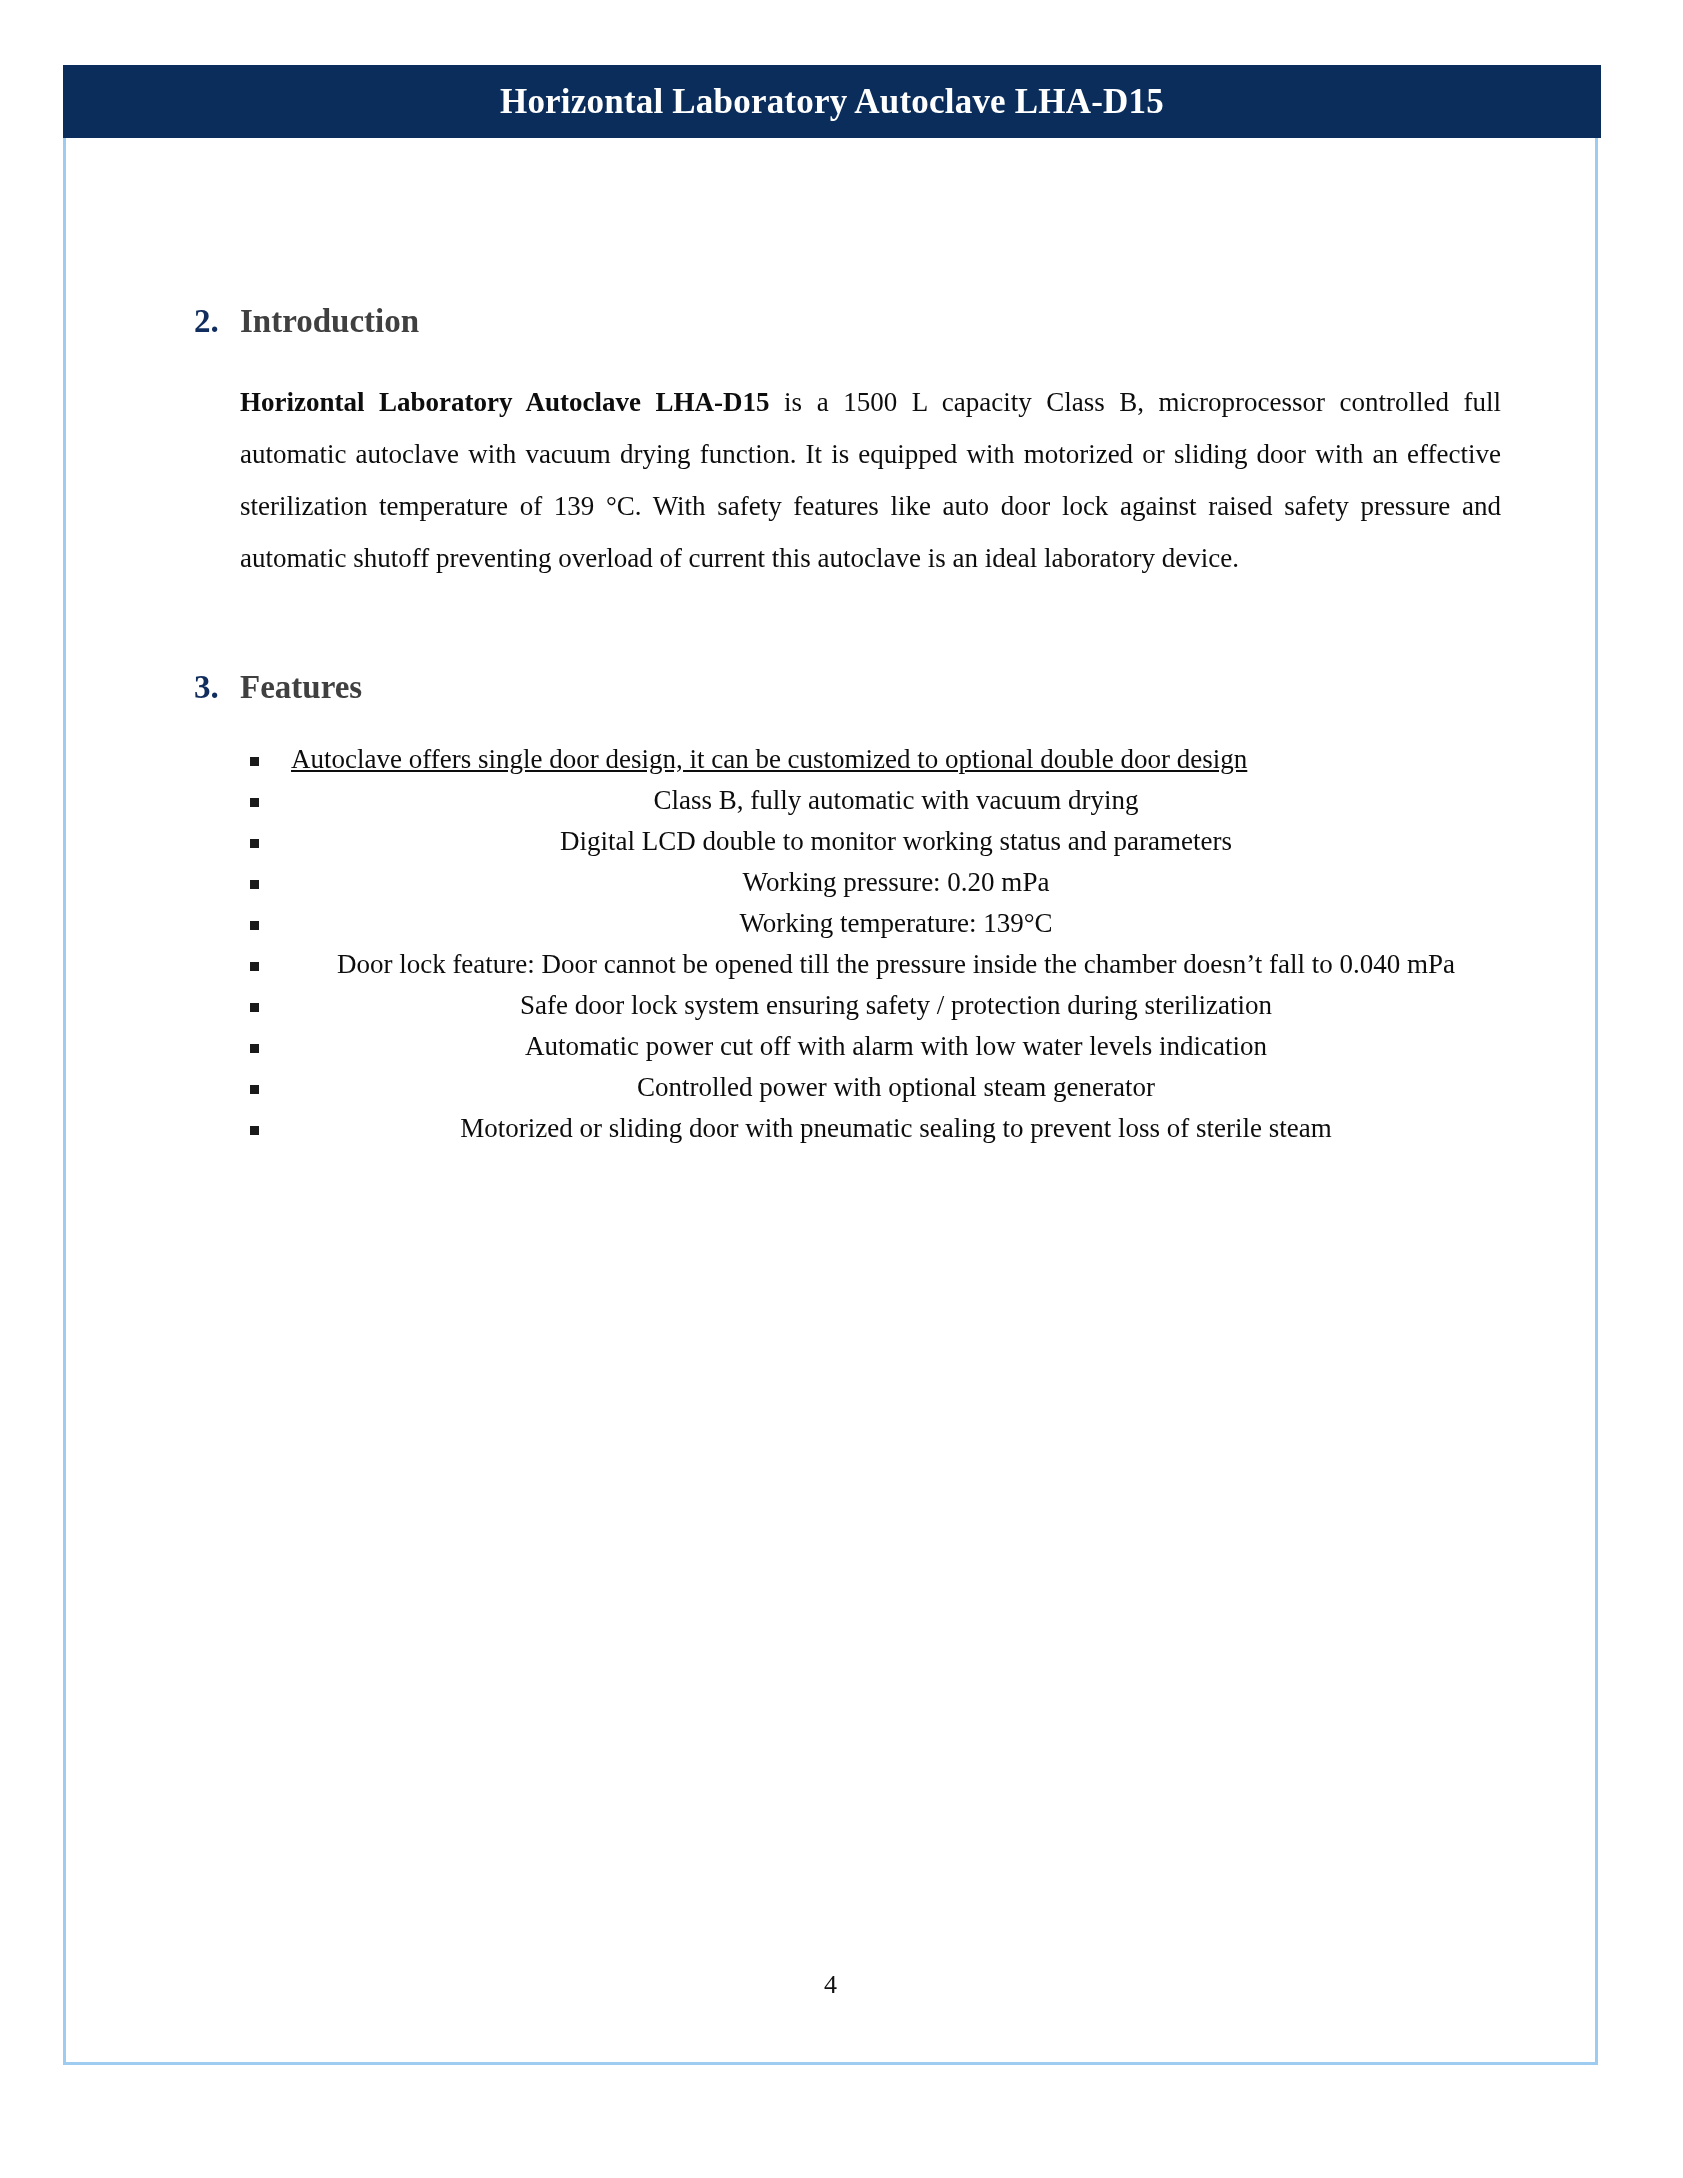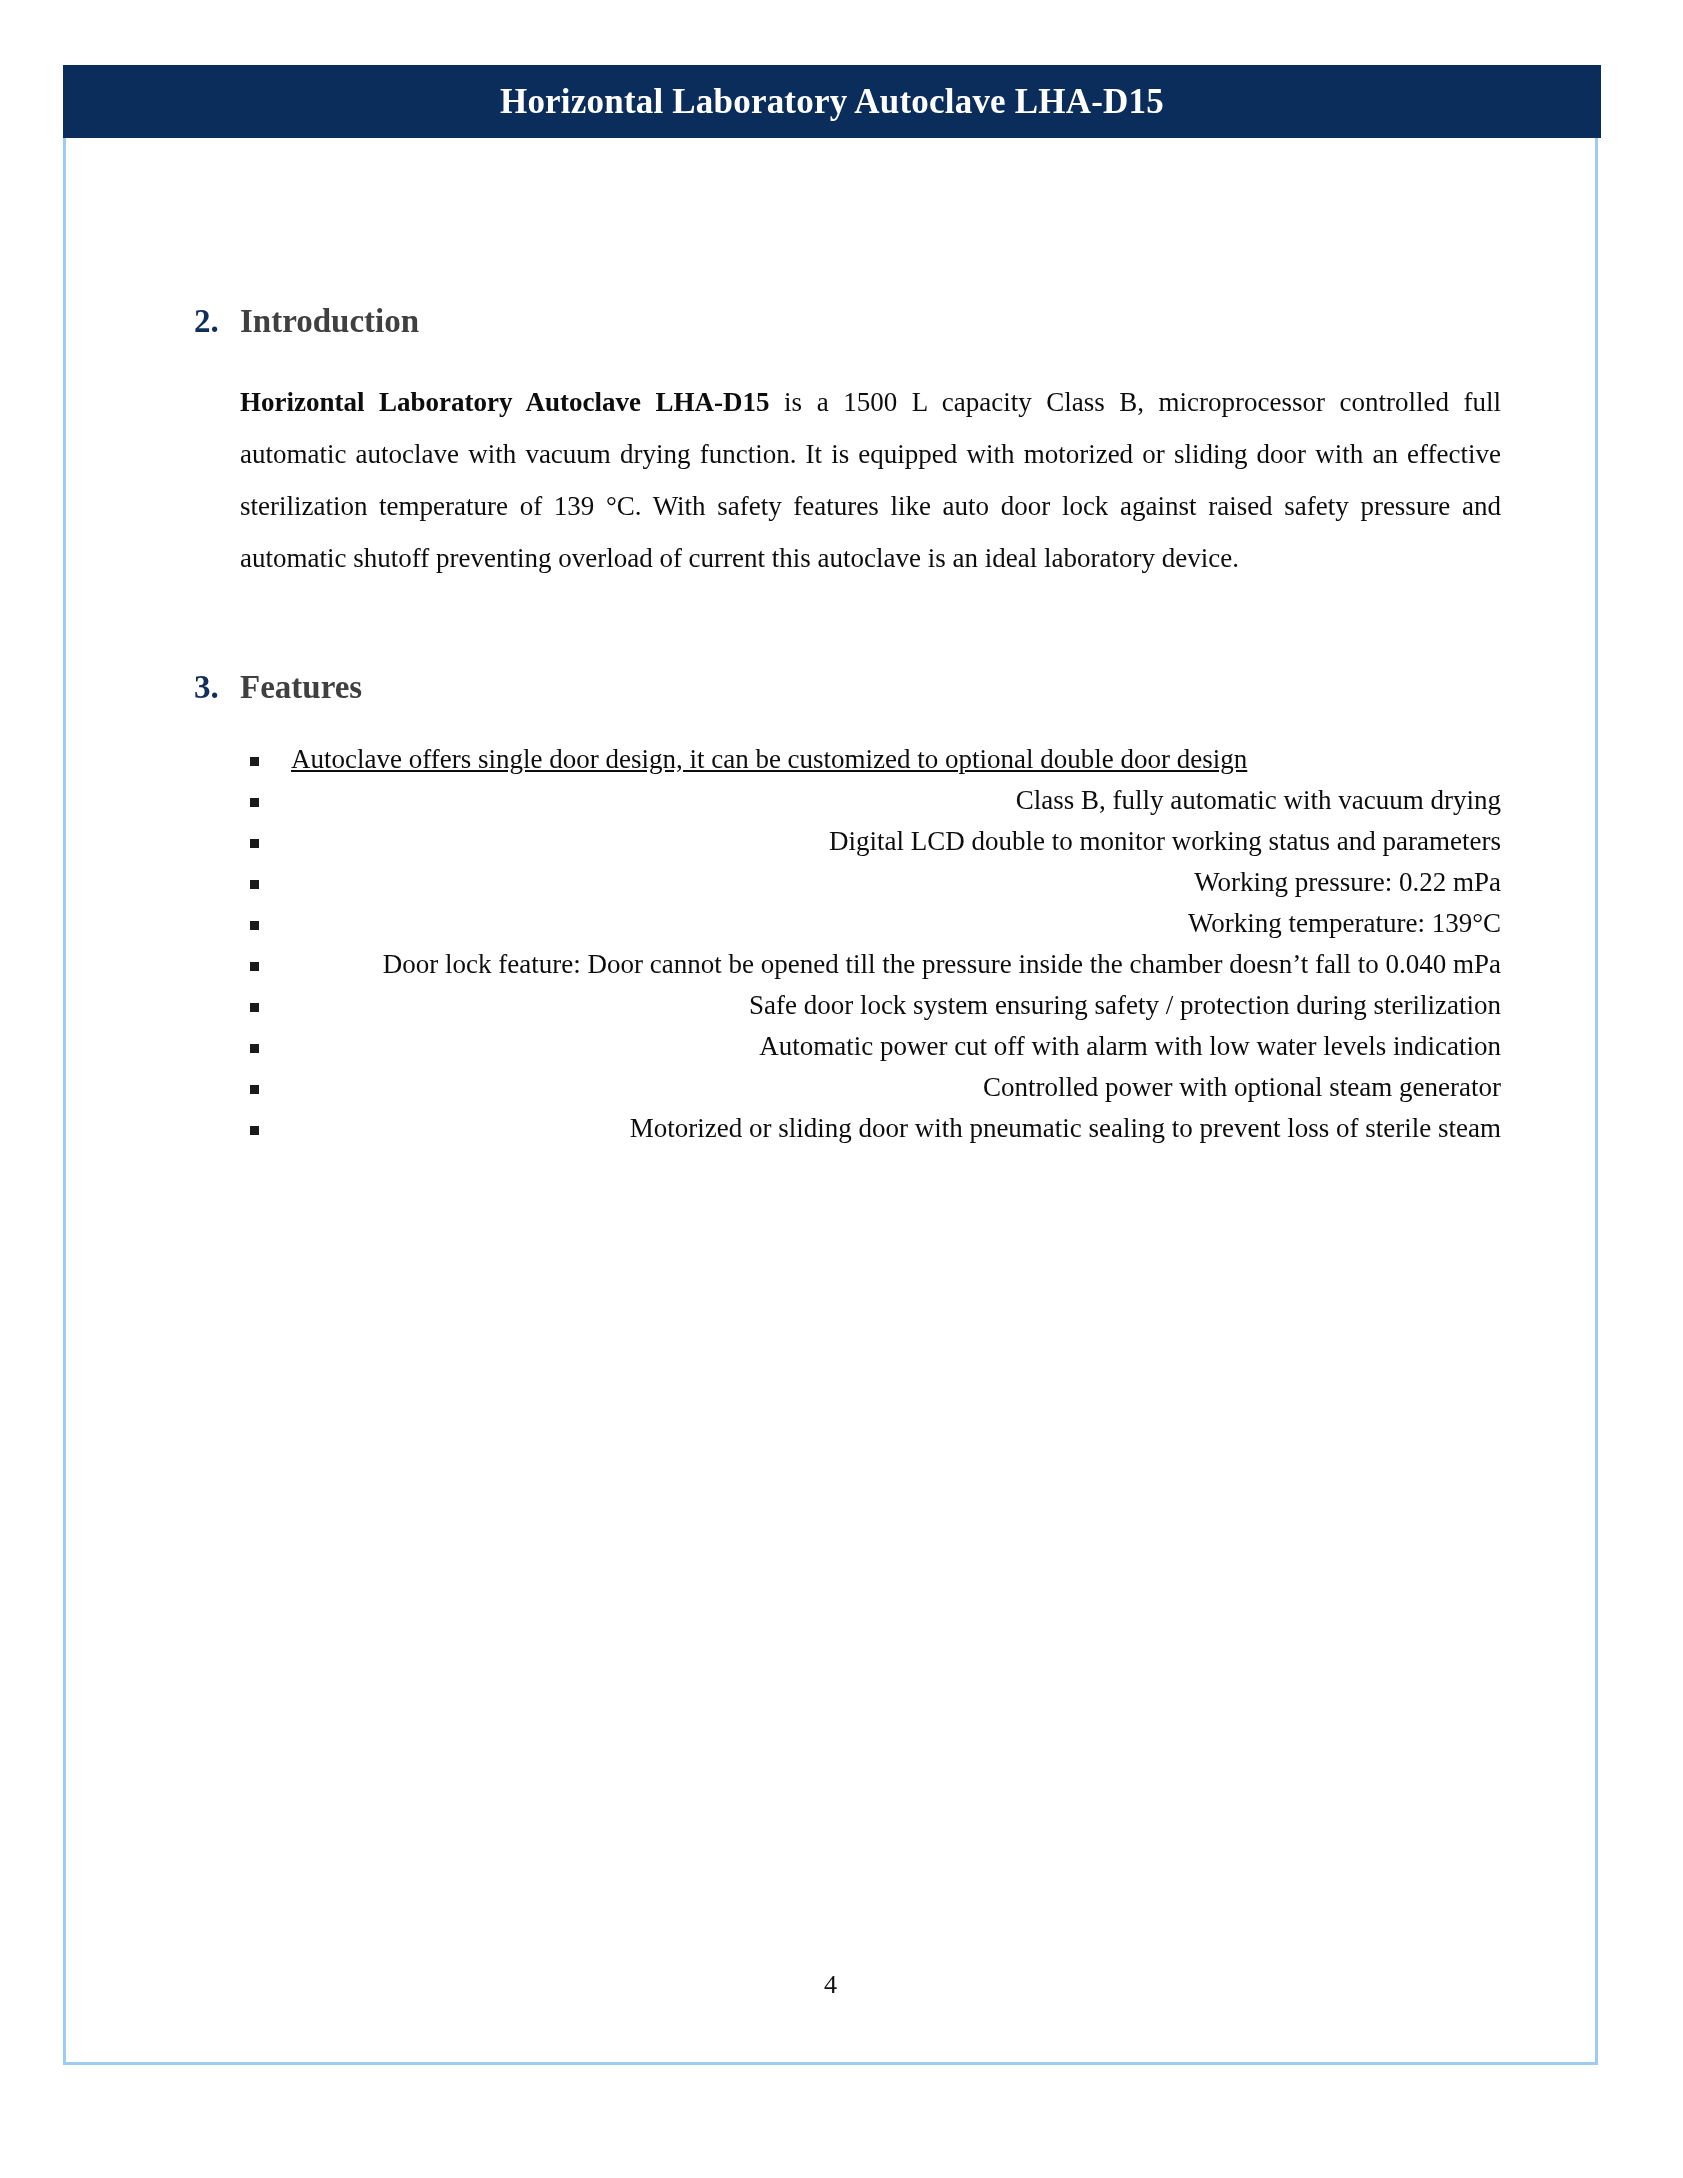--- a/index.html
+++ b/index.html
@@ -119,21 +119,21 @@
     width: 1261px;
   }
 
   .feature-item {
     position: relative;
     padding-left: 51px;
     margin: 0 0 2px 0;
     font-size: 27px;
     line-height: 39px;
     color: #0d0d0d;
-    text-align: right;
+    text-align: center;
   }
 
   .feature-item.justified {
     text-align: justify;
     text-justify: inter-word;
     text-decoration: underline;
   }
 
   .bullet-marker {
     position: absolute;
@@ -190,21 +190,21 @@
       <li class="feature-item">
         <span class="bullet-marker"></span>
         <span>Class B, fully automatic with vacuum drying</span>
       </li>
       <li class="feature-item">
         <span class="bullet-marker"></span>
         <span>Digital LCD double to monitor working status and parameters</span>
       </li>
       <li class="feature-item">
         <span class="bullet-marker"></span>
-        <span>Working pressure: 0.22 mPa</span>
+        <span>Working pressure: 0.20 mPa</span>
       </li>
       <li class="feature-item">
         <span class="bullet-marker"></span>
         <span>Working temperature: 139°C</span>
       </li>
       <li class="feature-item">
         <span class="bullet-marker"></span>
         <span>Door lock feature: Door cannot be opened till the pressure inside the chamber doesn’t fall to 0.040 mPa</span>
       </li>
       <li class="feature-item">

